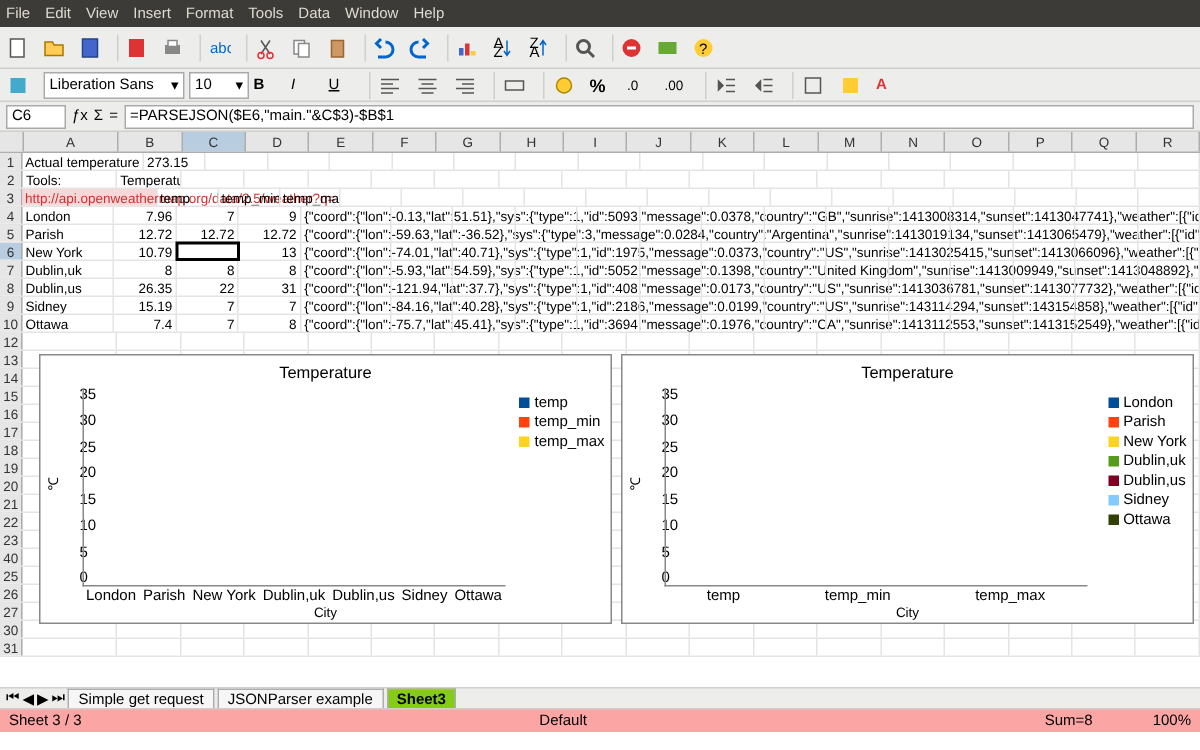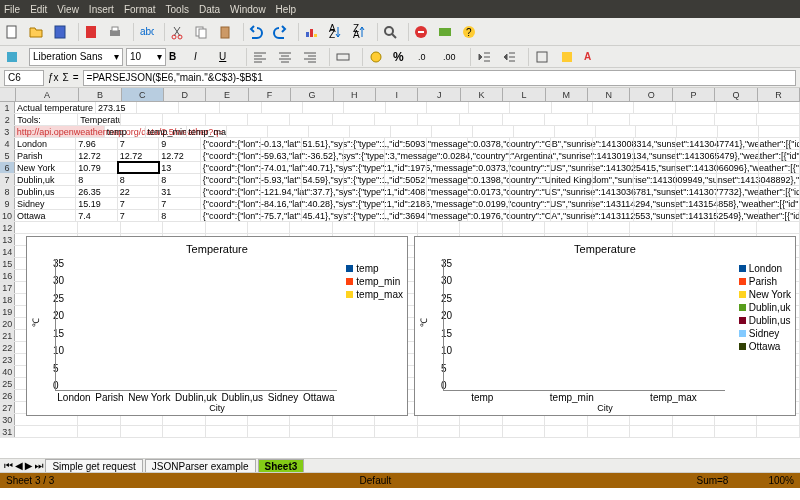--- a/index.html
+++ b/index.html
@@ -19,41 +19,41 @@
 .grid{position:relative;overflow:hidden;height:380px}
 .colhdrs{display:flex;background:#e6e6e6;height:14px;border-bottom:1px solid #adadad;position:sticky;top:0}
 .corner{width:22px;border-right:1px solid #adadad;background:#e6e6e6}
 .ch{width:60px;border-right:1px solid #adadad;text-align:center;line-height:14px;font-size:9px;color:#333}
 .ch.wide{width:90px}
 .rows{overflow:auto;height:366px}
 .row{display:flex;height:12px;border-bottom:1px solid #e4e4e4}
 .rh{width:22px;background:#e6e6e6;border-right:1px solid #adadad;text-align:center;line-height:12px;font-size:9px;color:#333}
 .cell{width:60px;border-right:1px solid #e4e4e4;line-height:12px;font-size:9px;padding:0 2px;white-space:nowrap;overflow:hidden}
 .cell.wide{width:90px}
-.cell.ra{}
+.cell.ra{text-align:right}
 .cell.link{color:#c33;background:#f7d8d8}
 .cell.of{overflow:visible}
 .cell.sel{outline:2px solid #000;outline-offset:-1px;background:#fff}
 .row.selr .rh,.ch.selc{background:#b8cde0}
 .charts{position:absolute;top:148px;left:26px;right:4px;height:180px;display:flex;gap:6px}
 .chart{background:#fff;border:1px solid #888;flex:1;padding:6px;position:relative}
 .ctitle{text-align:center;font-size:11px;margin-bottom:4px}
 .axes{position:absolute;left:28px;top:22px;right:70px;bottom:24px;border-left:1px solid #888;border-bottom:1px solid #888}
 .ylab{position:absolute;left:4px;top:50%;transform:rotate(-90deg) translateX(10px);font-size:9px}
 .xlab{position:absolute;bottom:2px;left:50%;transform:translateX(-50%);font-size:9px}
 .legend{position:absolute;right:4px;top:26px;font-size:8px}
 .legend div{display:flex;align-items:center;gap:3px;margin-bottom:2px}
 .sw{width:7px;height:7px}
 .bars{position:absolute;inset:0;display:flex;align-items:flex-end;justify-content:space-around;padding:0 4px}
 .bargrp{display:flex;align-items:flex-end;gap:1px}
 .bar{width:6px}
 .ticks{position:absolute;left:26px;top:22px;bottom:24px;width:0;display:flex;flex-direction:column-reverse;justify-content:space-between;font-size:8px;line-height:1}
 .ticks span{transform:translateX(-100%)}
 .xticks{position:absolute;left:28px;right:70px;bottom:12px;display:flex;justify-content:space-around;font-size:7px}
-.statusbar{position:absolute;bottom:12px;left:0;right:0;height:16px;background:#a16207;border-top:1px solid #cfcfcc;display:flex;align-items:center;padding:0 6px;font-size:9px;gap:40px}
+.statusbar{position:absolute;bottom:12px;left:0;right:0;height:16px;background:#fca5a5;border-top:1px solid #cfcfcc;display:flex;align-items:center;padding:0 6px;font-size:9px;gap:40px}
 .tabbar{position:absolute;bottom:28px;left:0;right:0;height:14px;background:#ededeb;border-top:1px solid #cfcfcc;display:flex;align-items:center;padding:0 4px;font-size:8px;gap:2px}
 .tab{padding:1px 6px;border:1px solid #adadad;border-bottom:none;background:#f6f6f6}
 .tab.active{background:#84cc16;font-weight:bold}
 svg{width:16px;height:16px}
 </style>
 </head>
 <body>
 
 <div class="menubar">
     <span>File</span>

